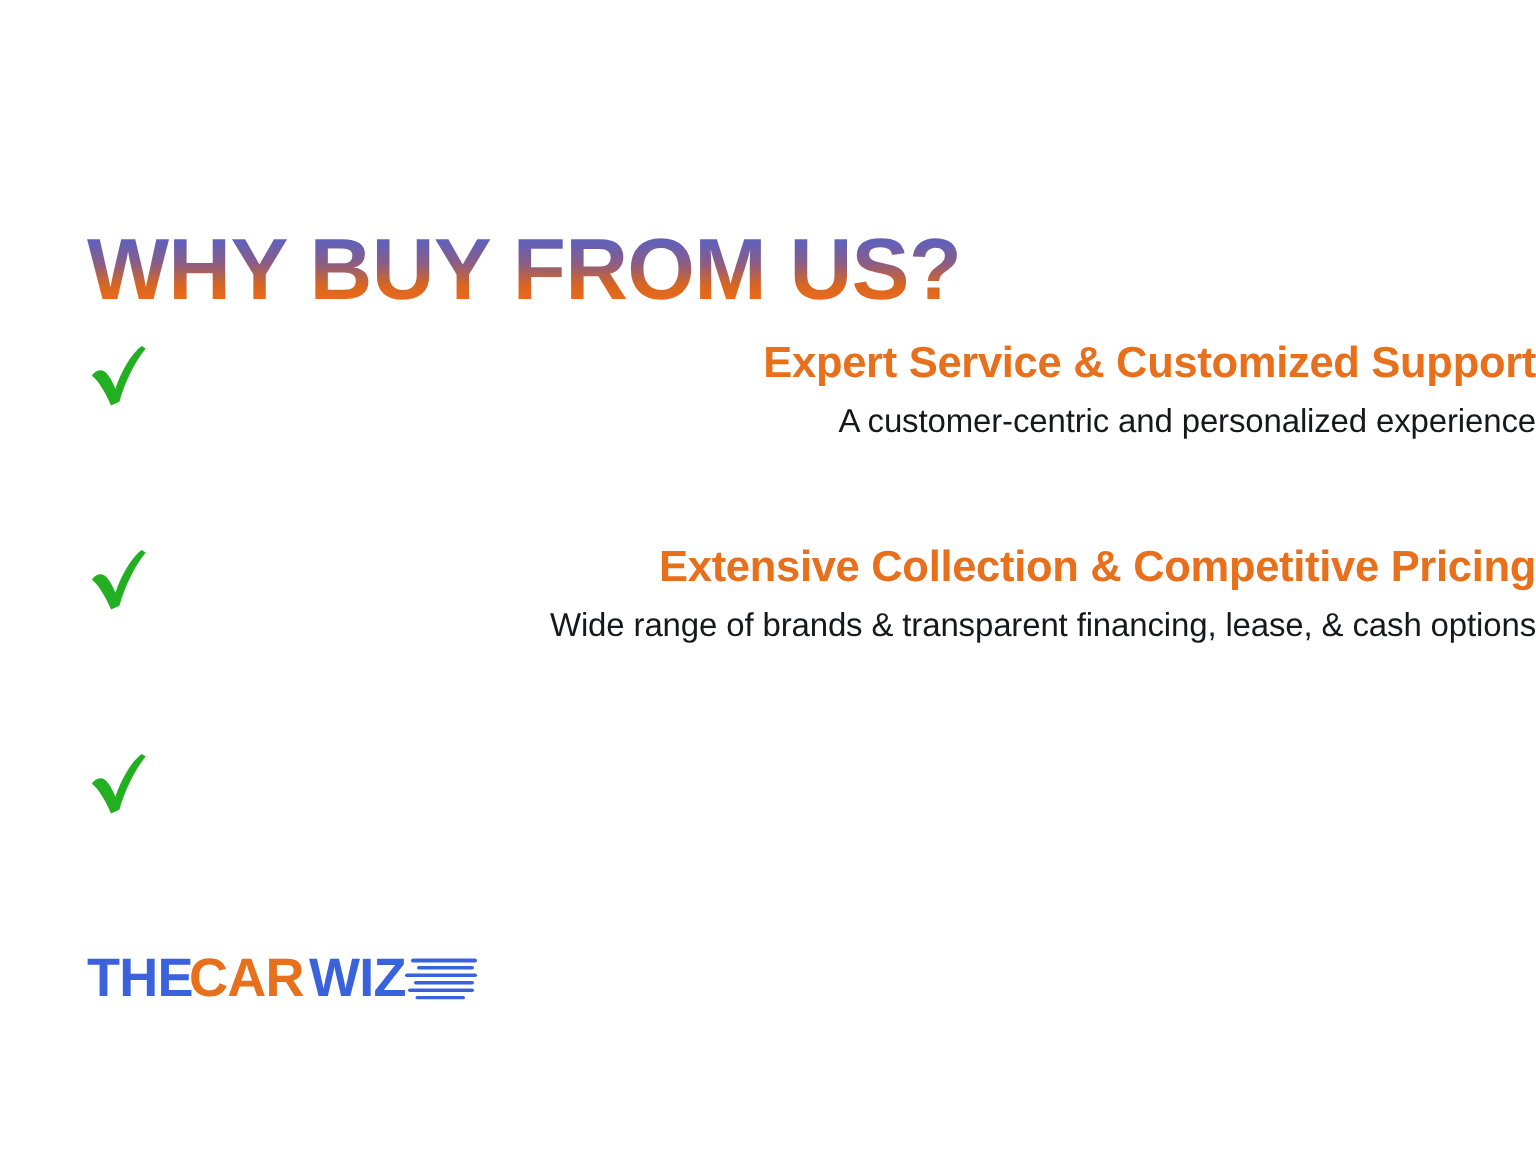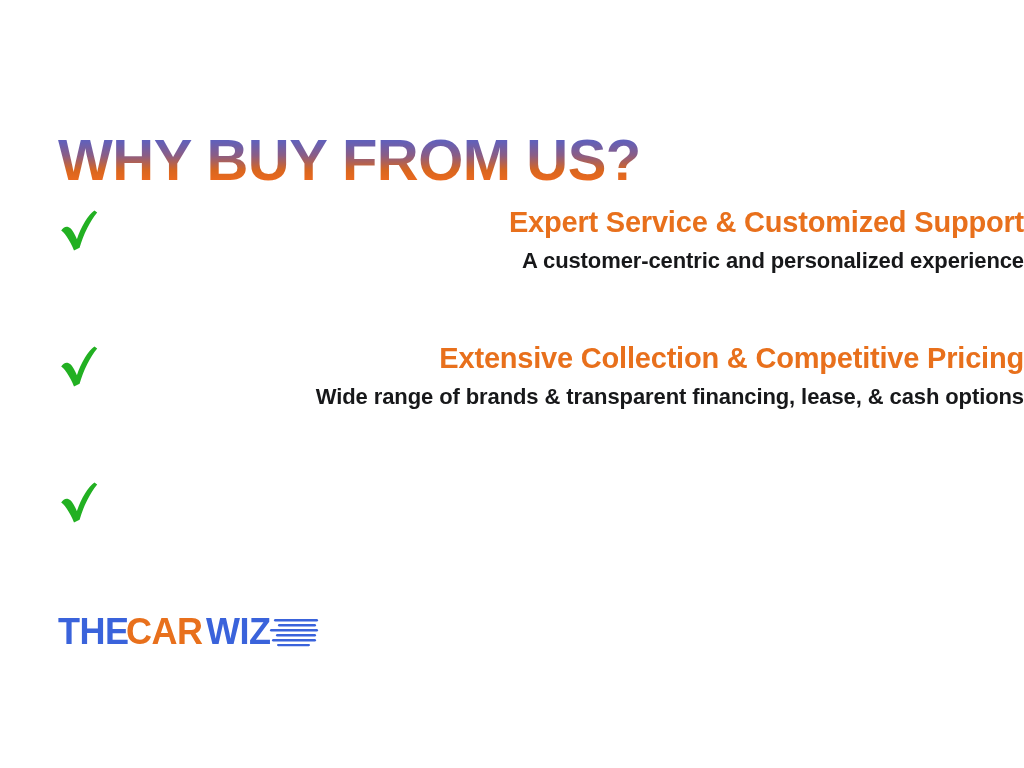--- a/index.html
+++ b/index.html
@@ -14,20 +14,21 @@
     font-family: "Liberation Sans", sans-serif;
     overflow: hidden;
     position: relative;
     -webkit-font-smoothing: antialiased;
   }
 
   .slide {
     position: absolute;
     inset: 0;
     background: #ffffff;
+    margin-top: 20px;
   }
 
   
   .slide-title {
     position: absolute;
     left: 58px;
     top: 92px;
     font-size: 58px;
     font-weight: 700;
     letter-spacing: -0.5px;
@@ -82,21 +83,21 @@
     color: #e8701c;
     line-height: 1.12;
     letter-spacing: -0.2px;
     white-space: nowrap;
     margin: 0;
     font-family: "Liberation Sans", sans-serif;
   }
 
   .bullet-desc {
     font-size: 22px;
-    font-weight: 700;
+    font-weight: 400;
     color: #17181a;
     line-height: 1.25;
     letter-spacing: -0.1px;
     white-space: nowrap;
     margin: 9px 0 0 0;
     font-family: "Liberation Sans", sans-serif;
   }
 
   
   .logo {

